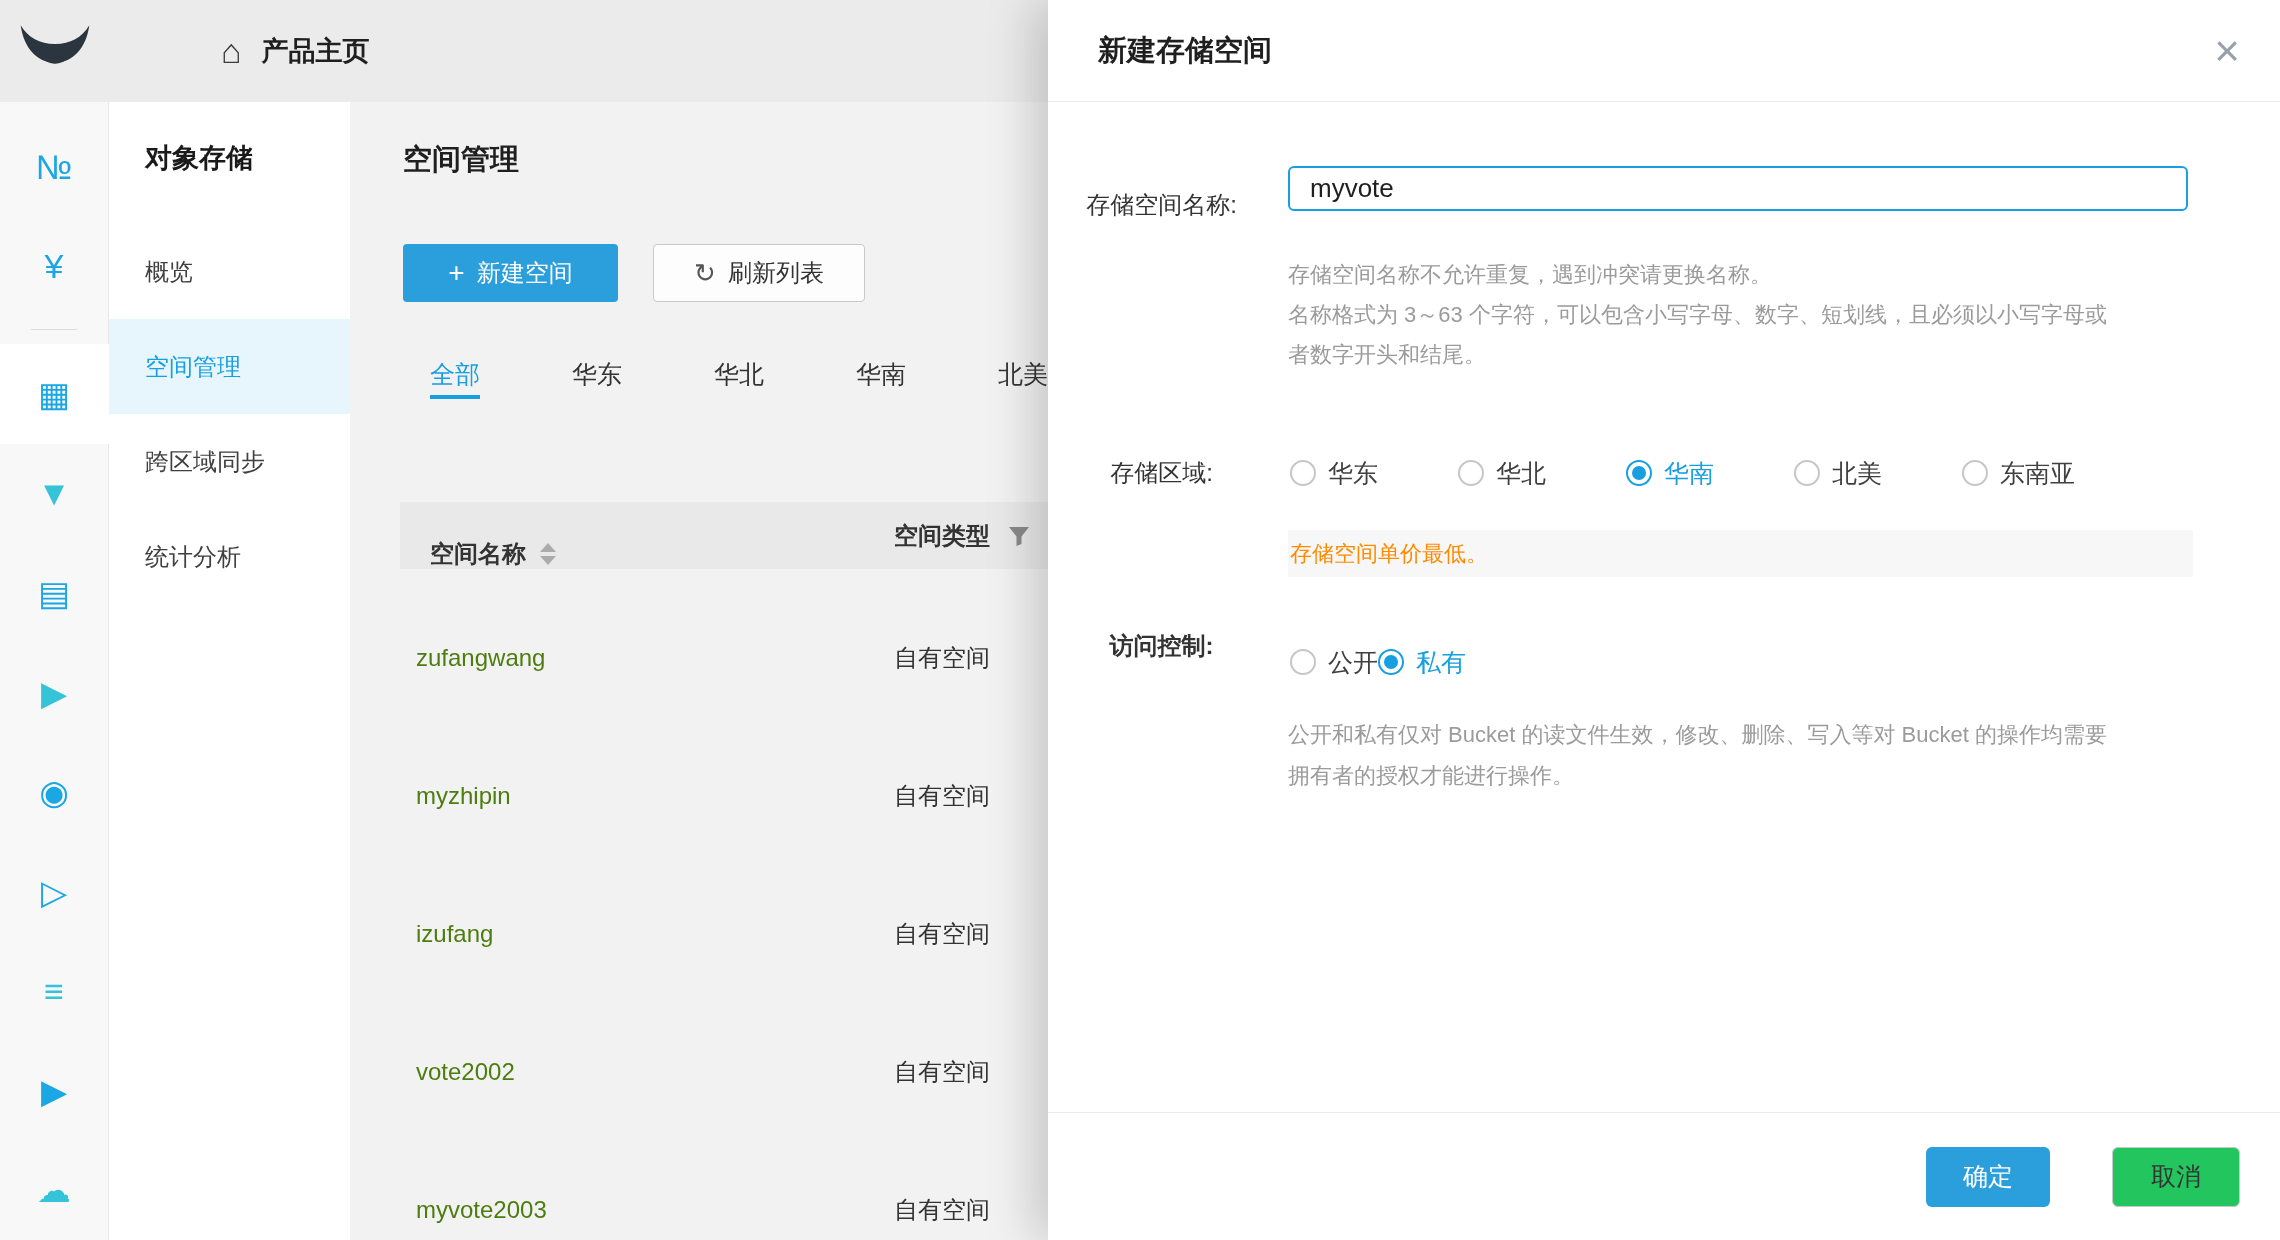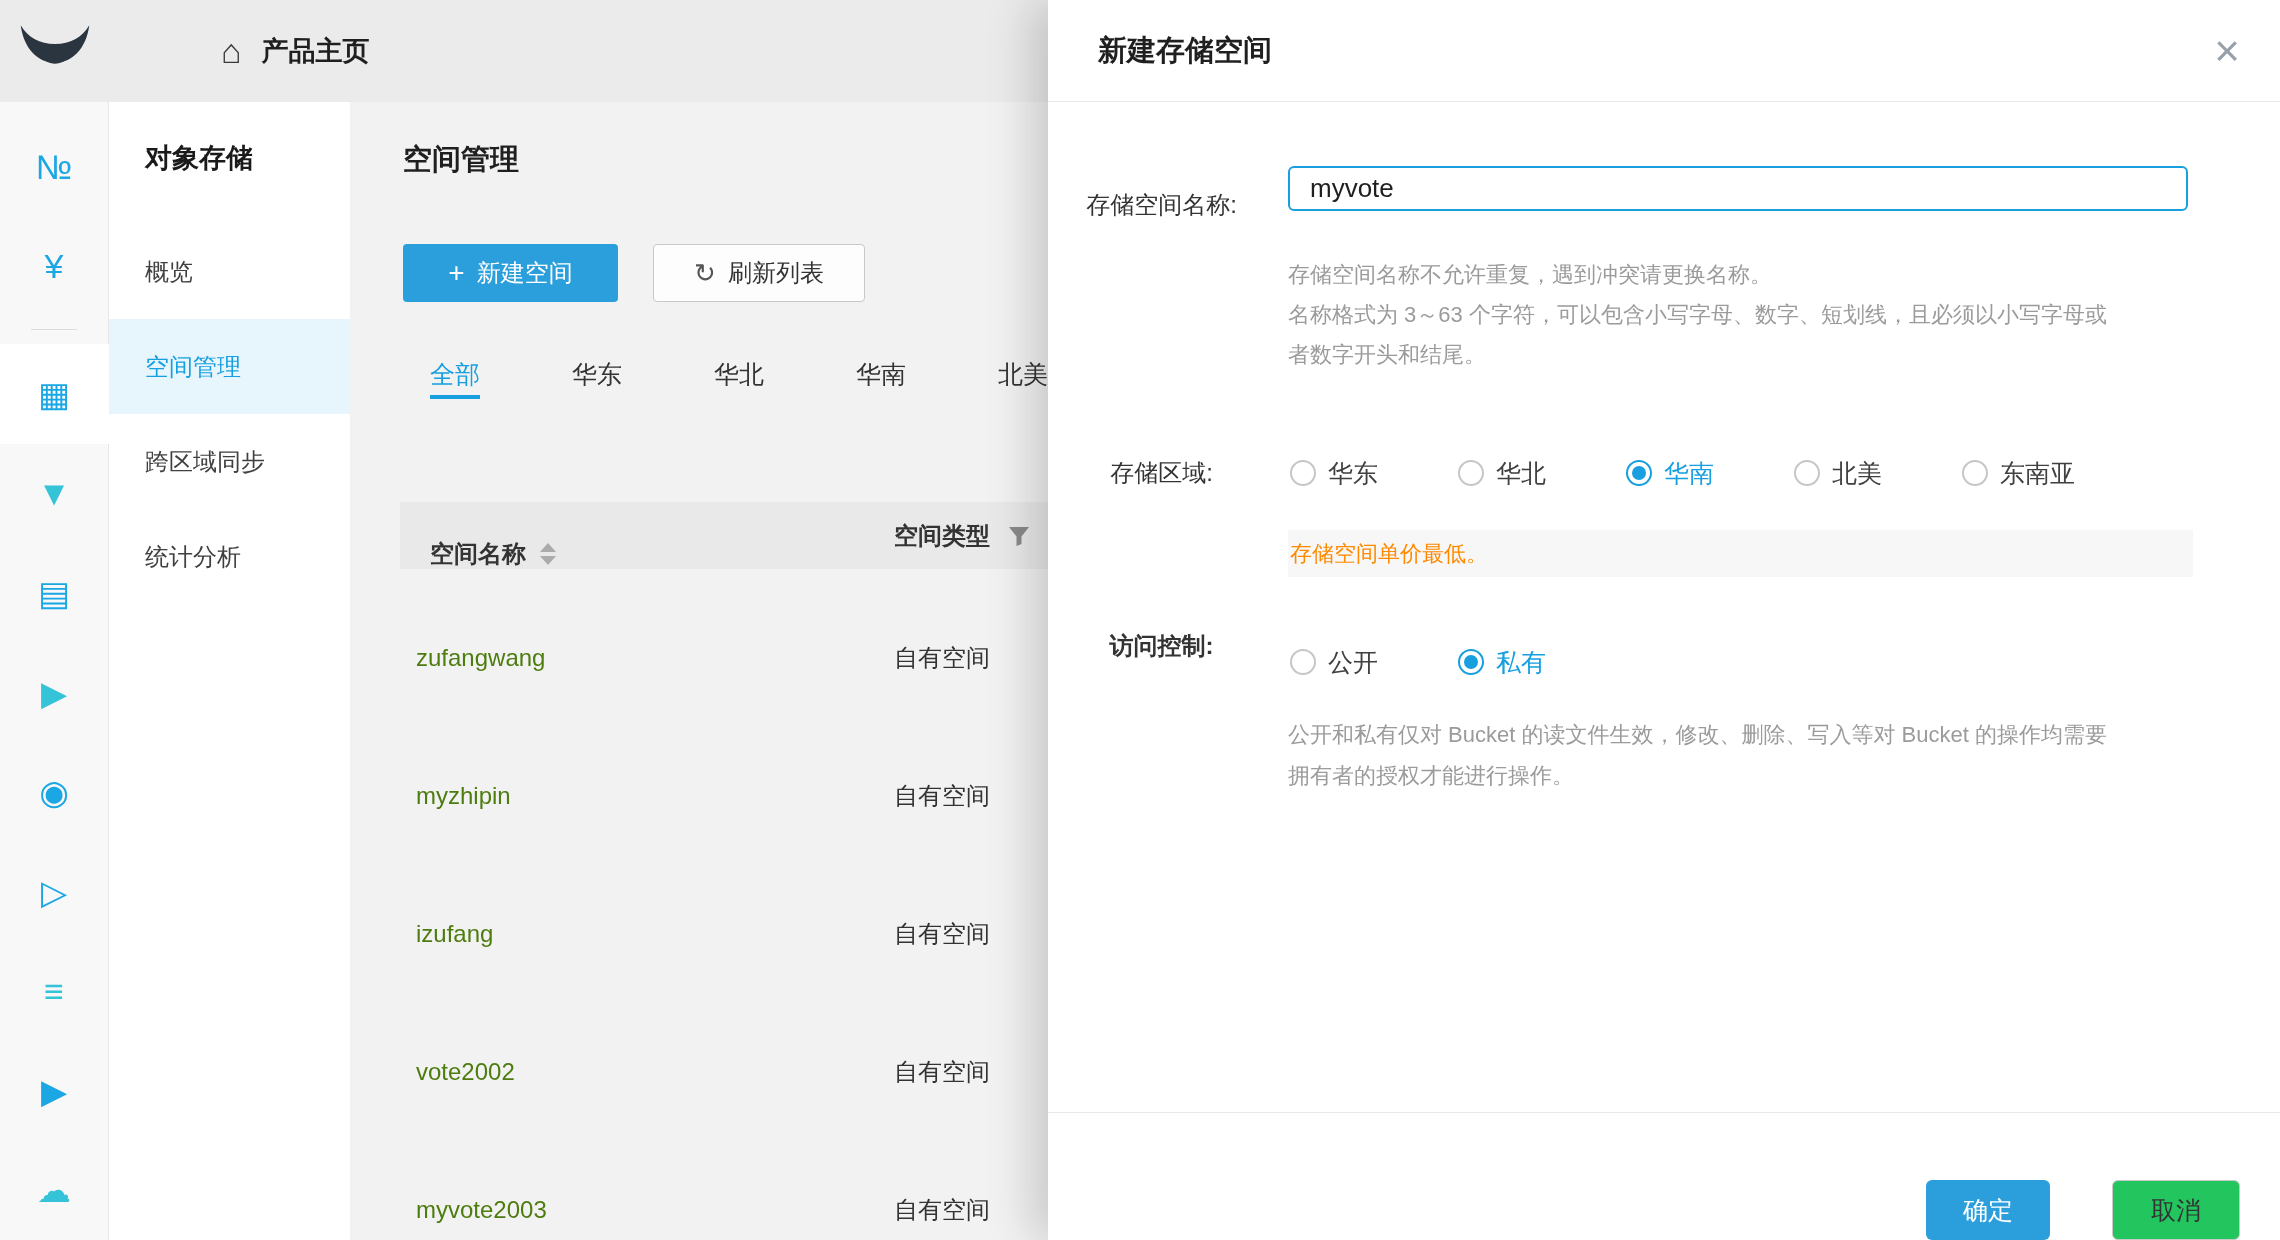--- a/index.html
+++ b/index.html
@@ -64,23 +64,23 @@
   .name-help { position:absolute; left:240px; top:153px; width:930px; font-size:22px; color:#9b9b9b; line-height:40px; }
   .region-label { top:351px; line-height:40px; }
   .region-radios { position:absolute; left:242px; top:351px; height:40px; display:flex; align-items:center; gap:80px; }
   .radio-item { display:flex; align-items:center; gap:12px; font-size:25px; color:#404040; cursor:pointer; }
   .radio { width:26px; height:26px; border:2px solid #c6c6c6; border-radius:50%; background:#fff; position:relative; flex:none; }
   .radio-item.checked { color:#179fe0; }
   .radio-item.checked .radio { border-color:#179fe0; }
   .radio-item.checked .radio::after { content:""; position:absolute; left:4px; top:4px; right:4px; bottom:4px; border-radius:50%; background:#179fe0; }
   .region-note { position:absolute; left:240px; top:428px; width:905px; height:47px; line-height:47px; background:#f7f7f7; color:#ff8a00; font-size:22px; padding-left:2px; }
   .access-label { top:524px; line-height:40px;font-weight:bold; }
-  .access-radios { position:absolute; left:242px; top:540px; height:40px; display:flex; align-items:center; gap:80px; }
+  .access-radios { position:absolute; left:242px; top:540px; height:40px; display:flex; align-items:center; }
   .access-help { position:absolute; left:240px; top:612px; width:930px; font-size:22px; color:#9b9b9b; line-height:41px; }
-  .drawer-footer { height:128px; flex:none; border-top:1px solid #eaeaea; display:flex; align-items:flex-end; justify-content:flex-end; gap:62px; padding-right:40px; }
+  .drawer-footer { height:128px; flex:none; border-top:1px solid #eaeaea; display:flex; align-items:center; justify-content:flex-end; gap:62px; padding-right:40px; }
   .btn-confirm { width:124px; height:60px; background:#2b9fdb; color:#fff; border:none; border-radius:6px; font-size:25px; cursor:pointer; font-family:"Liberation Sans",sans-serif; }
   .btn-cancel { width:128px; height:60px; background:#22c55e; color:#333; border:1px solid #c9c9c9; border-radius:6px; font-size:25px; cursor:pointer; font-family:"Liberation Sans",sans-serif; }
 </style>
 </head>
 <body>
 
 <div class="stage">
 
   <header class="topbar">
     <div class="logo-cell">

